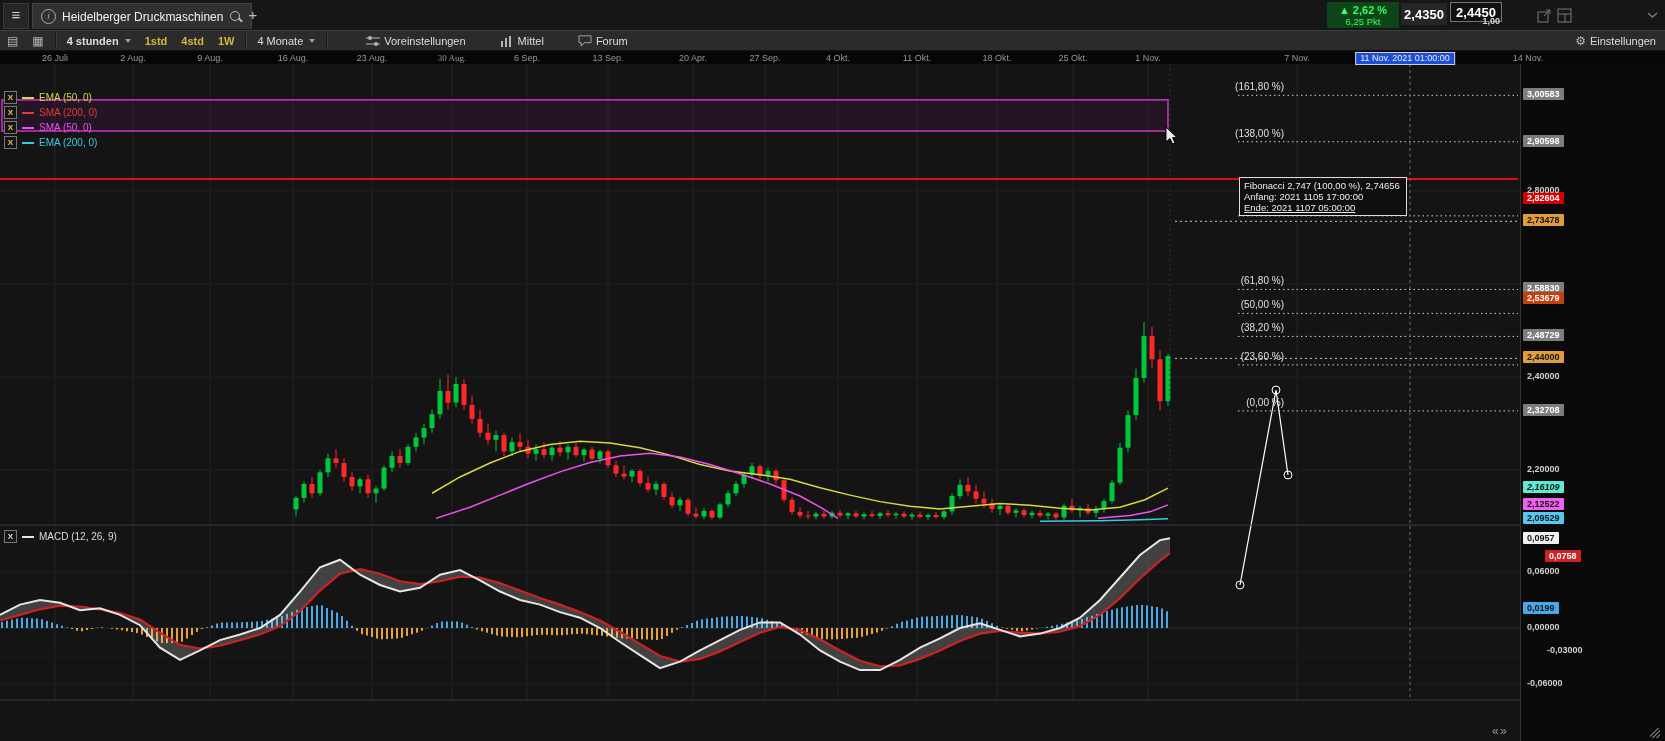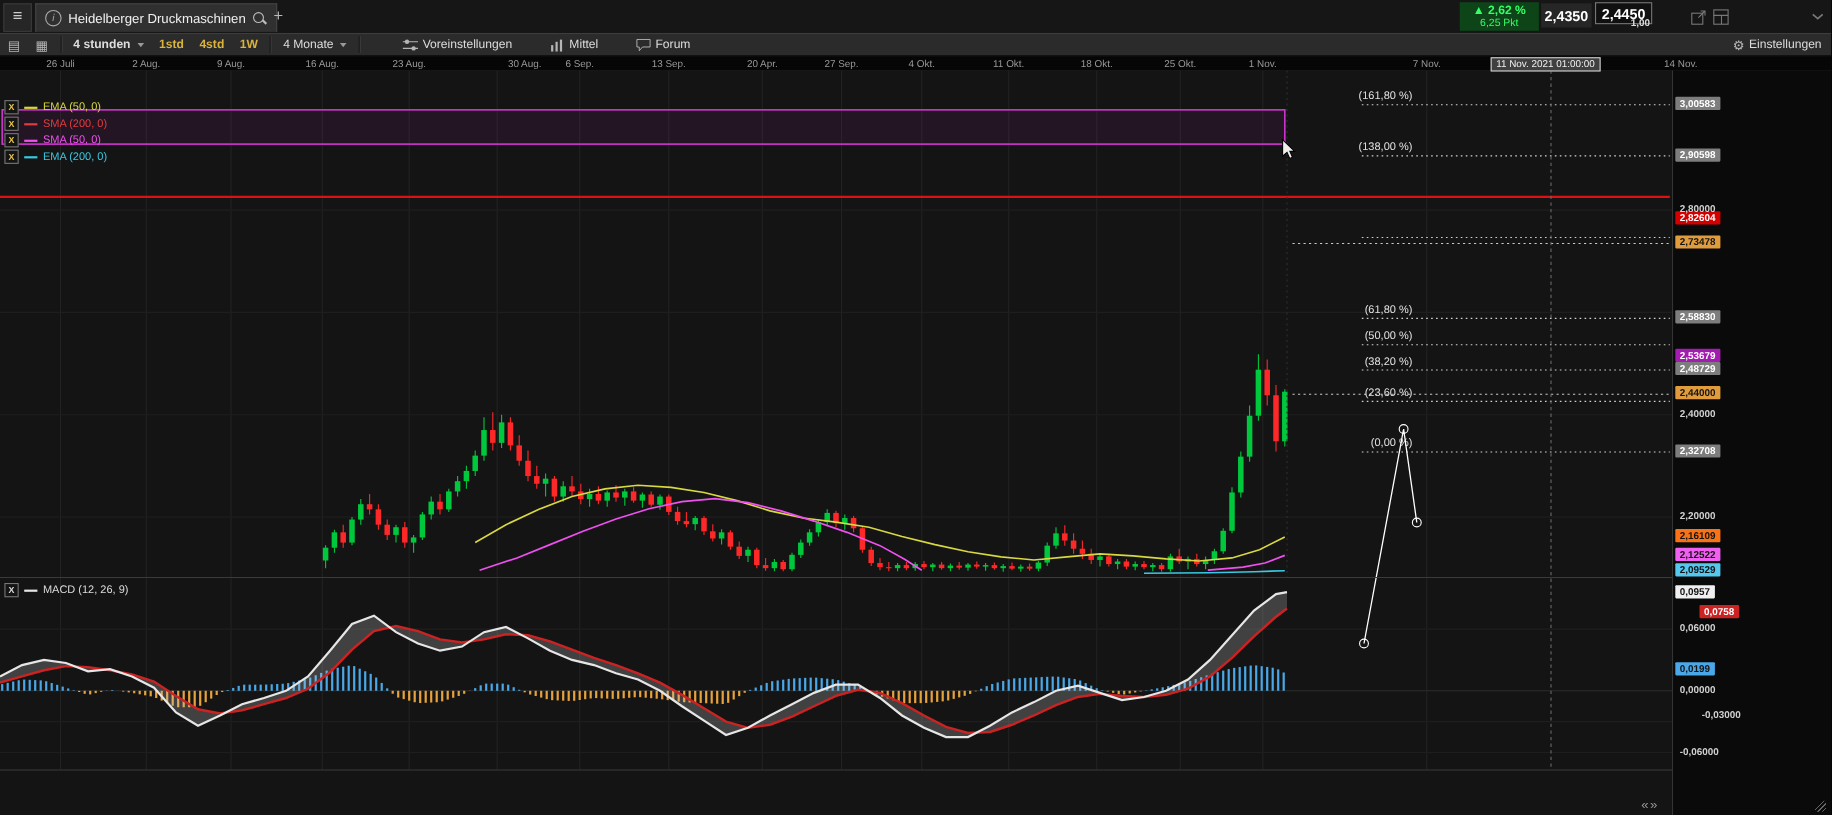--- a/index.html
+++ b/index.html
@@ -33,21 +33,21 @@
            border-bottom:1px solid #111;display:flex;align-items:center;gap:8px;padding:0 4px;box-sizing:border-box;}
   .tbtn{display:flex;align-items:center;gap:4px;color:#ddd;cursor:pointer;padding:0 3px;white-space:nowrap;}
   .tbtn.gold{color:#d9b33c;font-weight:bold;}
   .tsep{width:1px;height:15px;background:#1a1a1a;box-shadow:1px 0 0 #3d3d3d;}
   .glyph{color:#b5b5b5;font-size:12px;}
   .chev{display:inline-block;width:0;height:0;border-left:3px solid transparent;border-right:3px solid transparent;border-top:4px solid #999;margin-left:2px;}
   .settings-right{margin-left:auto;margin-right:2px;}
   
   .time-axis{position:absolute;left:0;top:52px;width:1665px;height:12px;background:#060606;border-bottom:1px solid #2e2e2e;}
   .ttick{position:absolute;top:1px;transform:translateX(-50%);color:#999;font-size:9px;white-space:nowrap;}
-  .cross-label{position:absolute;top:0;transform:translateX(-50%);background:#404040;border:1px solid #cfcfcf;
+  .cross-label{position:absolute;top:0;transform:translateX(-50%);background:#1d4ed8;border:1px solid #cfcfcf;
                color:#f0f0f0;font-size:9px;padding:0 4px;line-height:11px;white-space:nowrap;z-index:5;}
   
   .chart-wrap{position:absolute;left:0;top:64px;width:1520px;height:677px;background:#141414;}
   
   .legend{position:absolute;left:4px;top:26px;z-index:4;}
   .legend-row{display:flex;align-items:center;gap:5px;height:15px;cursor:pointer;}
   .xchip{width:11px;height:11px;border:1px solid #777;background:#151515;color:#e8c84a;font-size:8px;
          line-height:11px;text-align:center;font-weight:bold;}
   .swatch{width:12px;height:2px;}
   .legend-label{font-size:10px;}
@@ -148,21 +148,21 @@
     </div>
   </div>
 
   <div class="time-axis" id="time-axis">
     <div class="cross-label" id="cross-label" style="left: 1405px;">11 Nov. 2021 01:00:00</div>
   <span class="ttick" style="left: 55px;">26 Juli</span>
       <span class="ttick" style="left: 133px;">2 Aug.</span>
       <span class="ttick" style="left: 210px;">9 Aug.</span>
       <span class="ttick" style="left: 293px;">16 Aug.</span>
       <span class="ttick" style="left: 372px;">23 Aug.</span>
-      <span class="ttick" style="left: 477px;">30 Aug.</span>
+      <span class="ttick" style="left: 452px; font-family: Liberation Serif, serif;">30 Aug.</span>
       <span class="ttick" style="left: 527px;">6 Sep.</span>
       <span class="ttick" style="left: 608px;">13 Sep.</span>
       <span class="ttick" style="left: 693px;">20 Apr.</span>
       <span class="ttick" style="left: 765px;">27 Sep.</span>
       <span class="ttick" style="left: 838px;">4 Okt.</span>
       <span class="ttick" style="left: 917px;">11 Okt.</span>
       <span class="ttick" style="left: 997px;">18 Okt.</span>
       <span class="ttick" style="left: 1073px;">25 Okt.</span>
       <span class="ttick" style="left: 1148px;">1 Nov.</span>
       <span class="ttick" style="left: 1297px;">7 Nov.</span>
@@ -723,40 +723,45 @@
     </div>
 
     <div class="legend macd-legend">
       <div class="legend-row">
         <span class="xchip" style="color:#ddd">X</span>
         <span class="swatch" style="background:#e6e6e6"></span>
         <span class="legend-label" style="color:#ddd">MACD (12, 26, 9)</span>
       </div>
     </div>
 
+    <div class="fib-tip">
+      <div>Fibonacci 2,747 (100,00 %), 2,74656</div>
+      <div>Anfang: 2021 1105 17:00:00</div>
+      <div class="u">Ende: 2021 1107 05:00:00</div>
+    </div>
 
     <svg class="cursor-icn" width="16" height="20">
       <path d="M2,1 L2,16 L6,12.5 L8.5,18 L11,17 L8.6,11.6 L13,11.6 Z" fill="#eee" stroke="#000"></path>
     </svg>
   </div>
 
   <div class="price-col" id="price-col">
       <div class="plabel" style="top: 24.289px; background: rgb(125, 125, 125); color: rgb(255, 255, 255);">3,00583</div>
       <div class="plabel" style="top: 70.7193px; background: rgb(125, 125, 125); color: rgb(255, 255, 255);">2,90598</div>
       <div class="plabel" style="top: 107.891px; background: rgb(212, 0, 0); color: rgb(255, 255, 255); margin-top: 20px;">2,82604</div>
       <div class="plabel plain" style="top: 120px; color: rgb(208, 208, 208);">2,80000</div>
       <div class="plabel" style="top: 150.327px; background: rgb(224, 156, 60); color: rgb(20, 20, 20);">2,73478</div>
       <div class="plabel" style="top: 218.44px; background: rgb(125, 125, 125); color: rgb(255, 255, 255);">2,58830</div>
-      <div class="plabel" style="top: 253px; background: #a21caf; color: rgb(255, 255, 255);">2,53679</div>
+      <div class="plabel" style="top: 228px; background: #c2410c; color: rgb(255, 255, 255);">2,53679</div>
       <div class="plabel" style="top: 265.41px; background: rgb(125, 125, 125); color: rgb(255, 255, 255);">2,48729</div>
       <div class="plabel" style="top: 287.4px; background: rgb(224, 156, 60); color: rgb(20, 20, 20);">2,44000</div>
       <div class="plabel plain" style="top: 306px; color: rgb(208, 208, 208);">2,40000</div>
       <div class="plabel" style="top: 339.908px; background: rgb(125, 125, 125); color: rgb(255, 255, 255);">2,32708</div>
       <div class="plabel plain" style="top: 399px; color: rgb(208, 208, 208);">2,20000</div>
-      <div class="plabel" style="top: 417.093px; background: #f97316; color: rgb(20, 20, 20);">2,16109</div>
+      <div class="plabel" style="top: 417.093px; background: #5eead4; color: rgb(20, 20, 20); font-style: italic;">2,16109</div>
       <div class="plabel" style="top: 433.773px; background: rgb(240, 96, 240); color: rgb(20, 20, 20);">2,12522</div>
       <div class="plabel" style="top: 447.69px; background: rgb(85, 200, 240); color: rgb(20, 20, 20);">2,09529</div>
       <div class="plabel" style="top: 467.521px; background: rgb(240, 240, 240); color: rgb(20, 20, 20);">0,0957</div>
       <div class="plabel" style="top: 486.127px; background: rgb(204, 34, 34); color: rgb(255, 255, 255); margin-left: 22px;">0,0758</div>
       <div class="plabel plain" style="top: 500.9px; color: rgb(208, 208, 208);">0,06000</div>
       <div class="plabel" style="top: 538.394px; background: rgb(74, 168, 232); color: rgb(20, 20, 20);">0,0199</div>
       <div class="plabel plain" style="top: 557px; color: rgb(208, 208, 208);">0,00000</div>
       <div class="plabel plain" style="top: 580px; color: rgb(208, 208, 208); margin-left: 20px;">-0,03000</div>
       <div class="plabel plain" style="top: 613.1px; color: rgb(208, 208, 208);">-0,06000</div>
     </div>

